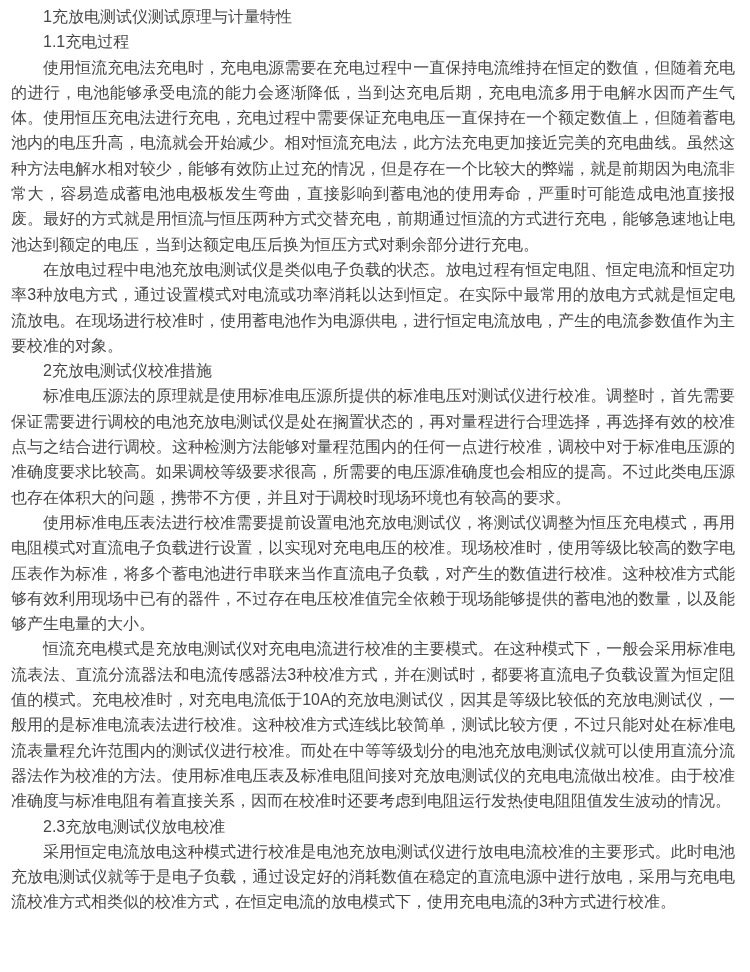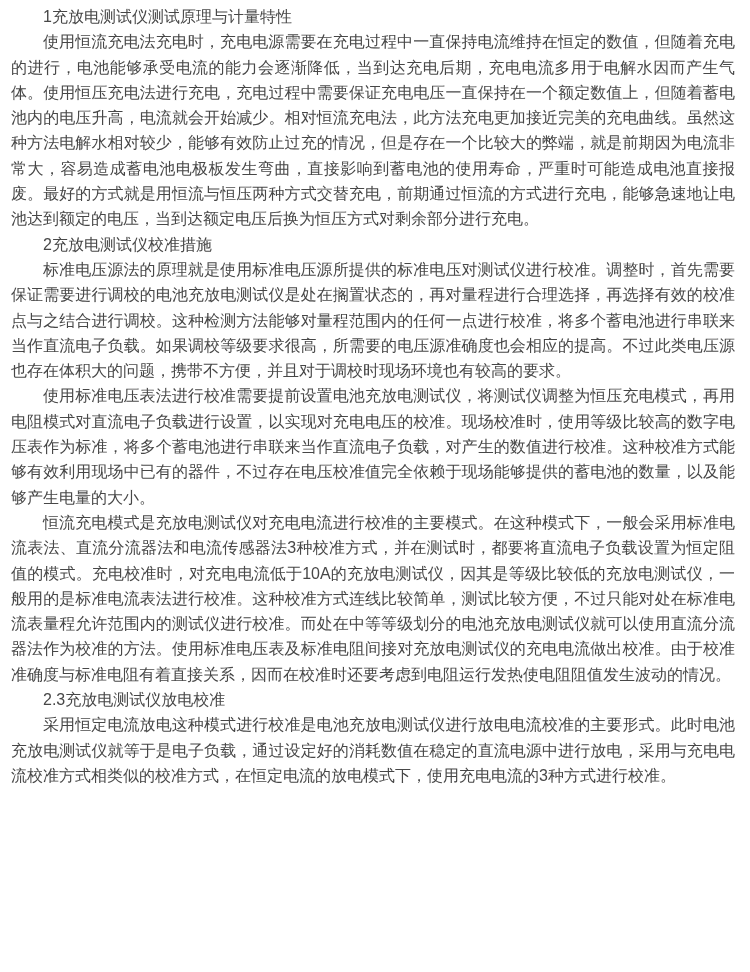--- a/index.html
+++ b/index.html
@@ -25,21 +25,23 @@
     padding: 0;
     text-indent: 2em;
     word-break: break-all;
   }
 </style>
 </head>
 <body>
 
 <div class="page">
   <p>1充放电测试仪测试原理与计量特性</p>
+  <p>1.1充电过程</p>
   <p>使用恒流充电法充电时，充电电源需要在充电过程中一直保持电流维持在恒定的数值，但随着充电的进行，电池能够承受电流的能力会逐渐降低，当到达充电后期，充电电流多用于电解水因而产生气体。使用恒压充电法进行充电，充电过程中需要保证充电电压一直保持在一个额定数值上，但随着蓄电池内的电压升高，电流就会开始减少。相对恒流充电法，此方法充电更加接近完美的充电曲线。虽然这种方法电解水相对较少，能够有效防止过充的情况，但是存在一个比较大的弊端，就是前期因为电流非常大，容易造成蓄电池电极板发生弯曲，直接影响到蓄电池的使用寿命，严重时可能造成电池直接报废。最好的方式就是用恒流与恒压两种方式交替充电，前期通过恒流的方式进行充电，能够急速地让电池达到额定的电压，当到达额定电压后换为恒压方式对剩余部分进行充电。</p>
+  <p>在放电过程中电池充放电测试仪是类似电子负载的状态。放电过程有恒定电阻、恒定电流和恒定功率3种放电方式，通过设置模式对电流或功率消耗以达到恒定。在实际中最常用的放电方式就是恒定电流放电。在现场进行校准时，使用蓄电池作为电源供电，进行恒定电流放电，产生的电流参数值作为主要校准的对象。</p>
   <p>2充放电测试仪校准措施</p>
-  <p>标准电压源法的原理就是使用标准电压源所提供的标准电压对测试仪进行校准。调整时，首先需要保证需要进行调校的电池充放电测试仪是处在搁置状态的，再对量程进行合理选择，再选择有效的校准点与之结合进行调校。这种检测方法能够对量程范围内的任何一点进行校准，将多个蓄电池进行串联来当作直流电子负载。如果调校等级要求很高，所需要的电压源准确度也会相应的提高。不过此类电压源也存在体积大的问题，携带不方便，并且对于调校时现场环境也有较高的要求。</p>
+  <p>标准电压源法的原理就是使用标准电压源所提供的标准电压对测试仪进行校准。调整时，首先需要保证需要进行调校的电池充放电测试仪是处在搁置状态的，再对量程进行合理选择，再选择有效的校准点与之结合进行调校。这种检测方法能够对量程范围内的任何一点进行校准，调校中对于标准电压源的准确度要求比较高。如果调校等级要求很高，所需要的电压源准确度也会相应的提高。不过此类电压源也存在体积大的问题，携带不方便，并且对于调校时现场环境也有较高的要求。</p>
   <p>使用标准电压表法进行校准需要提前设置电池充放电测试仪，将测试仪调整为恒压充电模式，再用电阻模式对直流电子负载进行设置，以实现对充电电压的校准。现场校准时，使用等级比较高的数字电压表作为标准，将多个蓄电池进行串联来当作直流电子负载，对产生的数值进行校准。这种校准方式能够有效利用现场中已有的器件，不过存在电压校准值完全依赖于现场能够提供的蓄电池的数量，以及能够产生电量的大小。</p>
   <p>恒流充电模式是充放电测试仪对充电电流进行校准的主要模式。在这种模式下，一般会采用标准电流表法、直流分流器法和电流传感器法3种校准方式，并在测试时，都要将直流电子负载设置为恒定阻值的模式。充电校准时，对充电电流低于10A的充放电测试仪，因其是等级比较低的充放电测试仪，一般用的是标准电流表法进行校准。这种校准方式连线比较简单，测试比较方便，不过只能对处在标准电流表量程允许范围内的测试仪进行校准。而处在中等等级划分的电池充放电测试仪就可以使用直流分流器法作为校准的方法。使用标准电压表及标准电阻间接对充放电测试仪的充电电流做出校准。由于校准准确度与标准电阻有着直接关系，因而在校准时还要考虑到电阻运行发热使电阻阻值发生波动的情况。</p>
   <p>2.3充放电测试仪放电校准</p>
   <p>采用恒定电流放电这种模式进行校准是电池充放电测试仪进行放电电流校准的主要形式。此时电池充放电测试仪就等于是电子负载，通过设定好的消耗数值在稳定的直流电源中进行放电，采用与充电电流校准方式相类似的校准方式，在恒定电流的放电模式下，使用充电电流的3种方式进行校准。</p>
 
 </div>
 
 </body></html>

